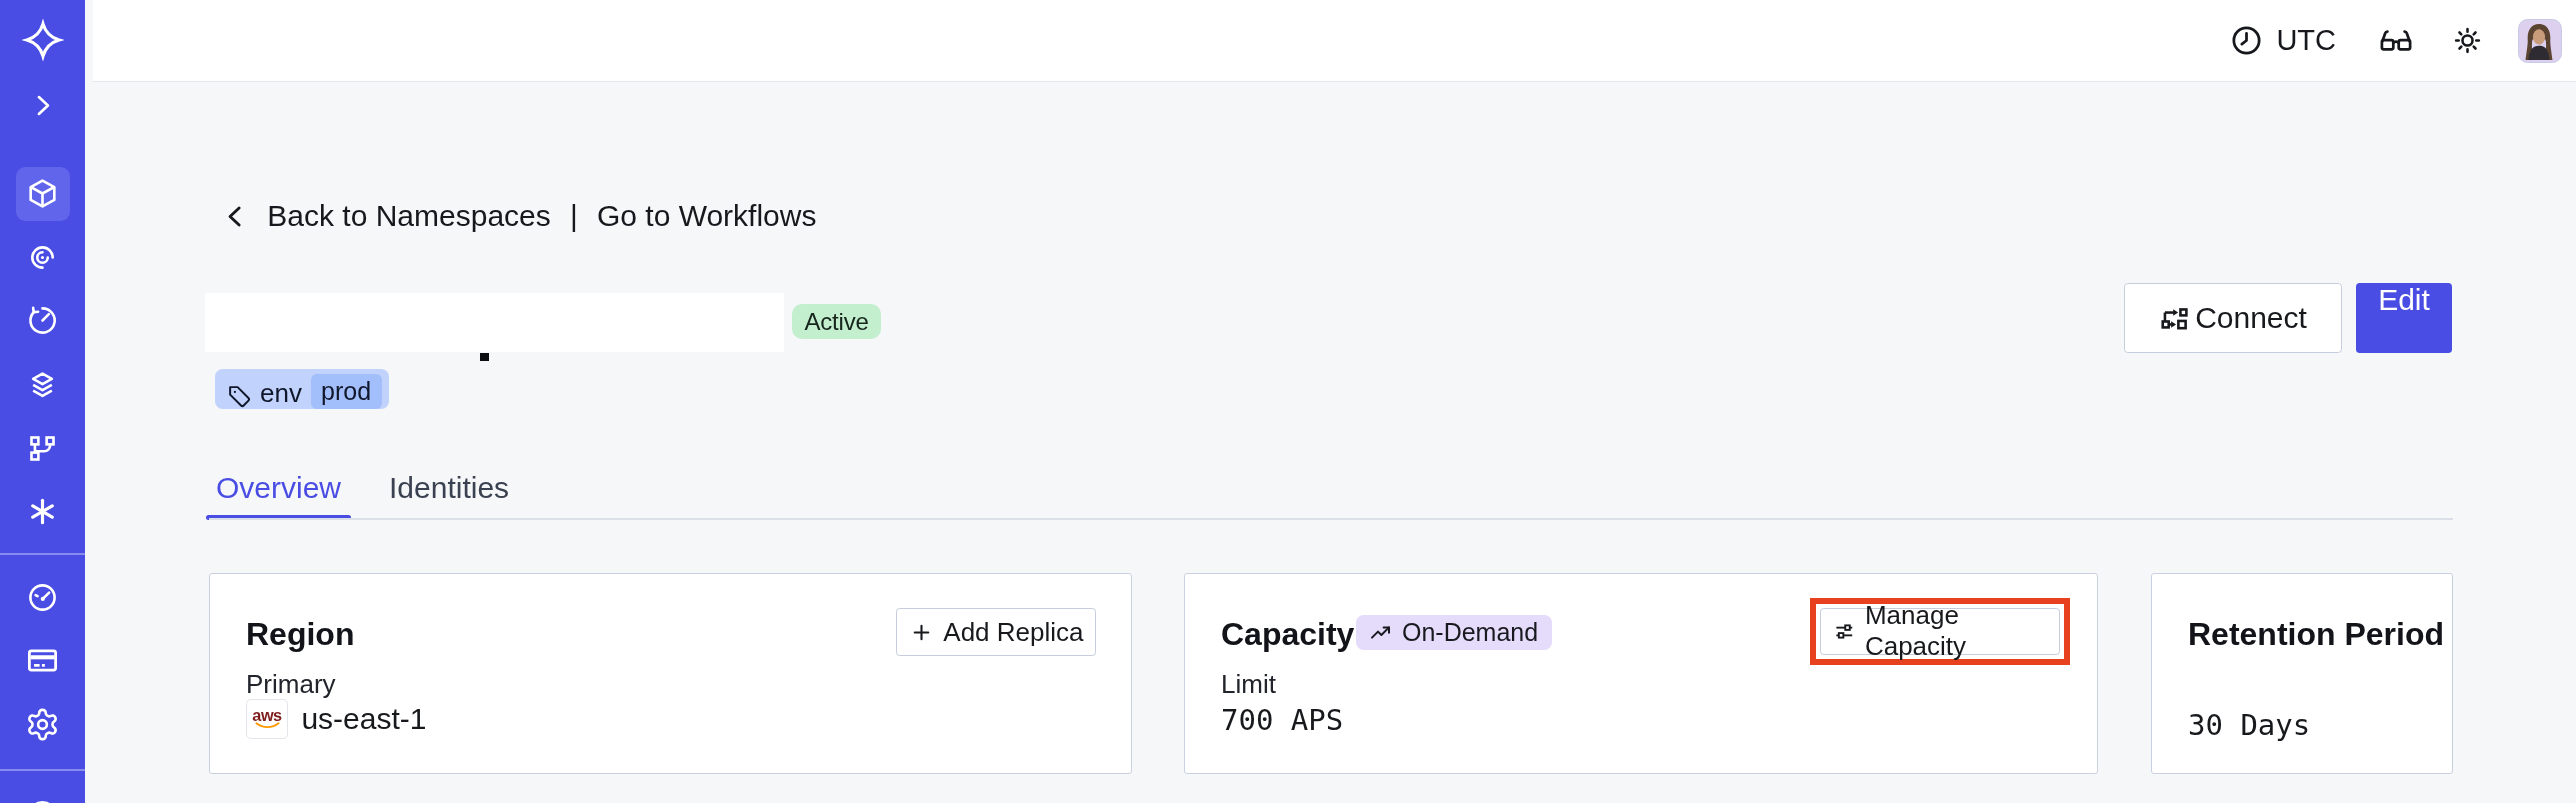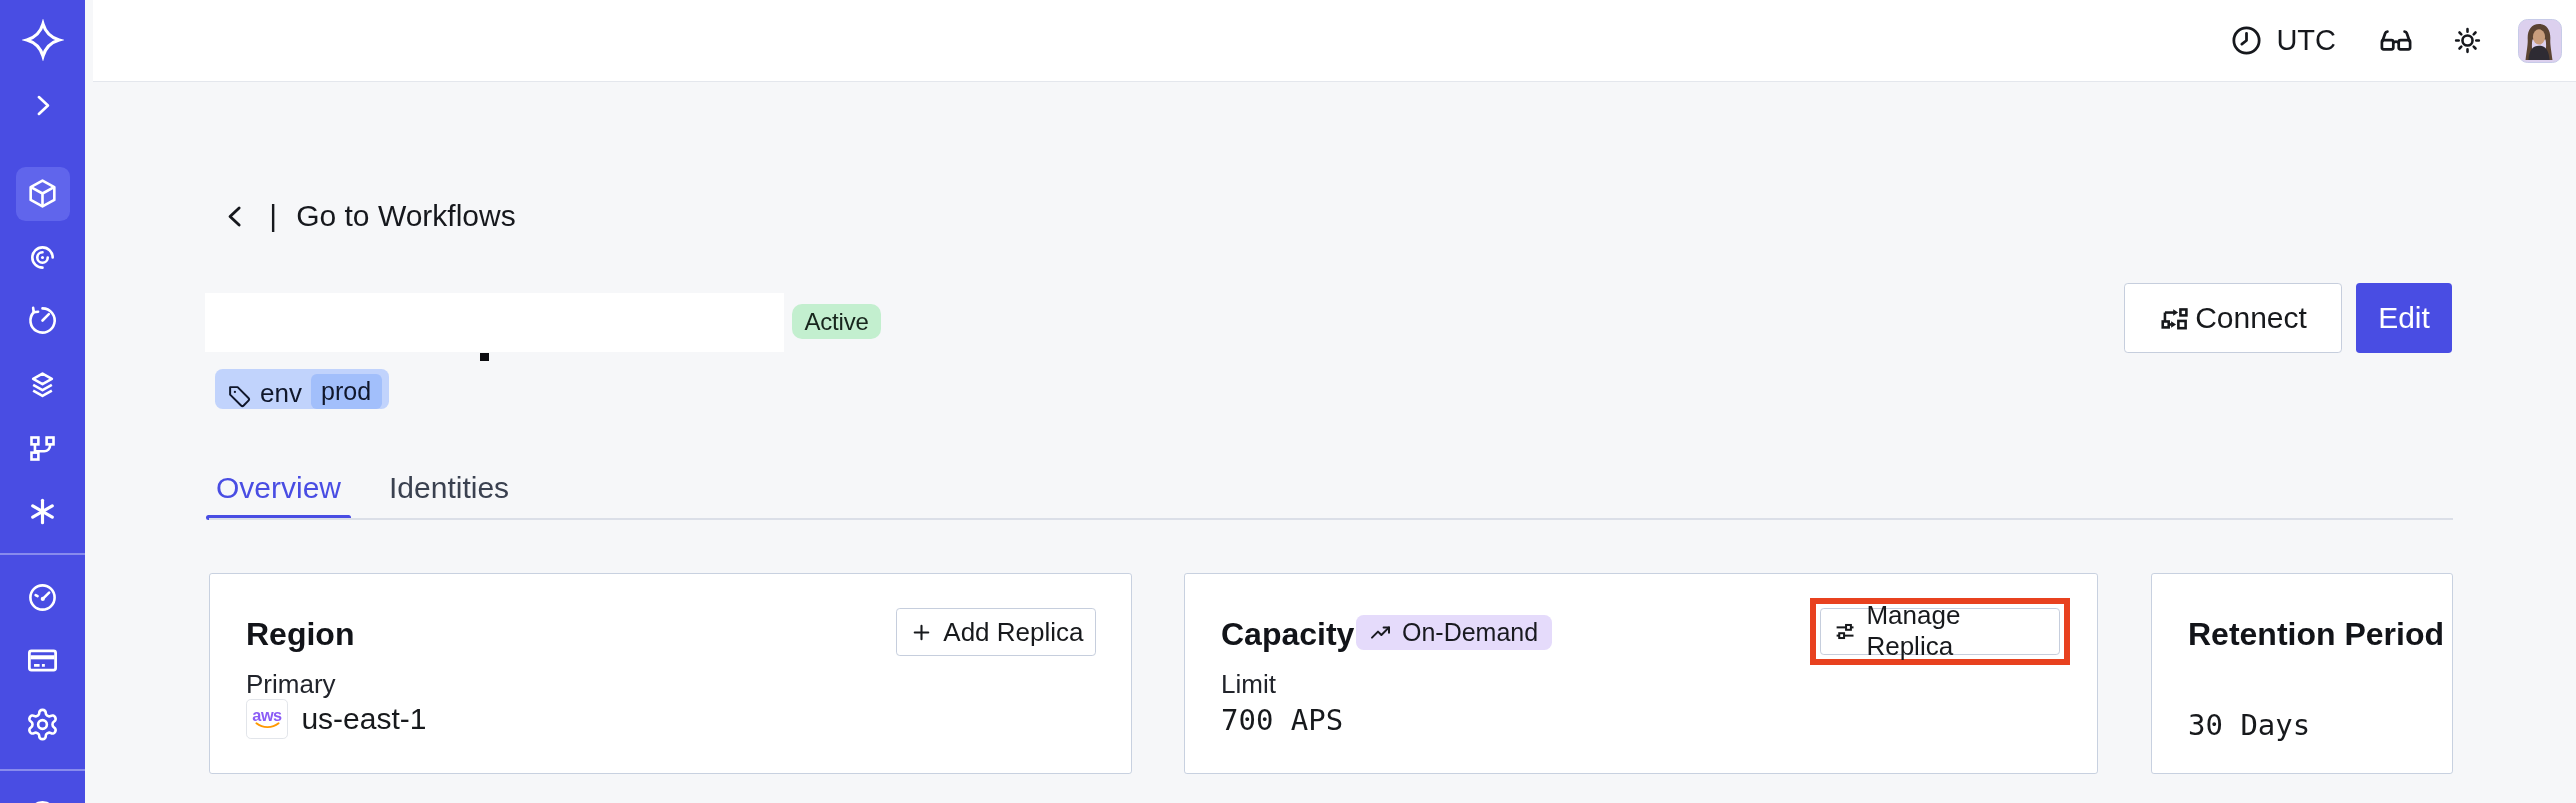--- a/index.html
+++ b/index.html
@@ -68,21 +68,21 @@
   }
 
   .btn {
     display:flex; align-items:center; justify-content:center;
     background:#FFFFFF; border:1.9px solid #C6CEDD; border-radius:3.8px;
     color:#17191C; cursor:pointer;
   }
   .connect-btn { left:2124px; top:283px; width:218px; height:70px; gap:5px; font-size:30px; font-weight:500;align-items:center; }
   .edit-btn {
     left:2356px; top:283px; width:96px; height:70px;
-    display:flex; align-items:center; justify-content:center;
+    display:flex; justify-content:center;
     background:#494DE3; border-radius:3.8px; color:#FFFFFF;
     font-size:30px; font-weight:500; cursor:pointer;
   }
 
   
   .tag-pill {
     left:215px; top:369px; height:40px; display:flex; align-items:flex-end;
     background:#C1D3FC; border-radius:7.7px; padding:0 5.8px 0 11.5px;
     gap:8.6px; color:#10172B; font-size:26px; font-weight:500;
   }
@@ -124,21 +124,21 @@
   .red-annotation {
     position:absolute; right:27px; top:24px;
     border:6.7px solid #E8411F; padding:3.8px;
   }
   .manage-btn { position:relative; height:47px; width:240px; gap:9.6px; font-size:26px; font-weight:500; }
   .region-row { position:absolute; left:36px; top:125px; display:flex; align-items:center; gap:13.4px; }
   .aws-badge {
     width:42px; height:40px; background:#FFFFFF; border:1px solid #E2E5EA; border-radius:4.8px;
     display:flex; flex-direction:column; align-items:center; justify-content:center;
   }
-  .aws-text { font-size:16.3px; font-weight:700; color:#8b5cf6; letter-spacing:-0.5px; line-height:14.4px; }
+  .aws-text { font-size:16.3px; font-weight:700; color:#7f1d1d; letter-spacing:-0.5px; line-height:14.4px; }
   .region-value { font-size:30px; color:#17191C; }
 </style>
 </head>
 <body>
 
 <div class="abs sidebar">
 
   <div class="side-item" style="top:19px;">
     <svg width="42" height="42" viewBox="0 0 24 24" fill="none" stroke="currentColor" stroke-width="1.8">
       <path d="M12 2.8 C13.4 7.6 16.4 10.6 21.2 12 C16.4 13.4 13.4 16.4 12 21.2 C10.6 16.4 7.6 13.4 2.8 12 C7.6 10.6 10.6 7.6 12 2.8 Z"></path>
@@ -272,20 +272,21 @@
         <path d="M23 29.5 C16 29.5 11.8 34 10.8 46 H35.2 C34.2 34 30 29.5 23 29.5 Z" fill="#2E2B33"></path>
       </svg>
     </div>
   </div>
 </div>
 
 <div class="abs breadcrumb">
   <svg width="29" height="29" viewBox="0 0 24 24" fill="none" stroke="currentColor" stroke-width="2.4" stroke-linecap="round" stroke-linejoin="round">
     <path d="M15 5 L7.5 12 L15 19"></path>
   </svg>
+  <span class="crumb-link">Back to Namespaces</span>
   <span class="crumb-sep">|</span>
   <span class="crumb-link">Go to Workflows</span>
 </div>
 
 <div class="abs redaction-box"></div>
 <div class="abs artifact-dot"></div>
 <div class="abs status-badge">Active</div>
 
 <div class="abs btn connect-btn">
   <svg width="31" height="31" viewBox="0 0 24 24" fill="none" stroke="currentColor" stroke-width="2">
@@ -356,21 +357,21 @@
   <div class="red-annotation">
     <div class="btn small-btn manage-btn">
       <svg width="25" height="25" viewBox="0 0 24 24" fill="none" stroke="currentColor" stroke-width="2">
         <path d="M3.6 7.9 H13"></path>
         <rect x="13" y="5.5" width="4.8" height="4.8"></rect>
         <path d="M17.8 7.9 H20.4"></path>
         <path d="M3.6 16.1 H6.2"></path>
         <rect x="6.2" y="13.7" width="4.8" height="4.8"></rect>
         <path d="M11 16.1 H20.4"></path>
       </svg>
-      <span>Manage Replica</span>
+      <span>Manage Capacity</span>
     </div>
   </div>
 
   <div class="card-label">Limit</div>
   <div class="mono-value">700 APS</div>
 </div>
 
 <div class="abs card" style="left:2151px; width:302px;">
   <div class="card-title">Retention Period</div>
   <div class="mono-value" style="top:134px;">30 Days</div>

